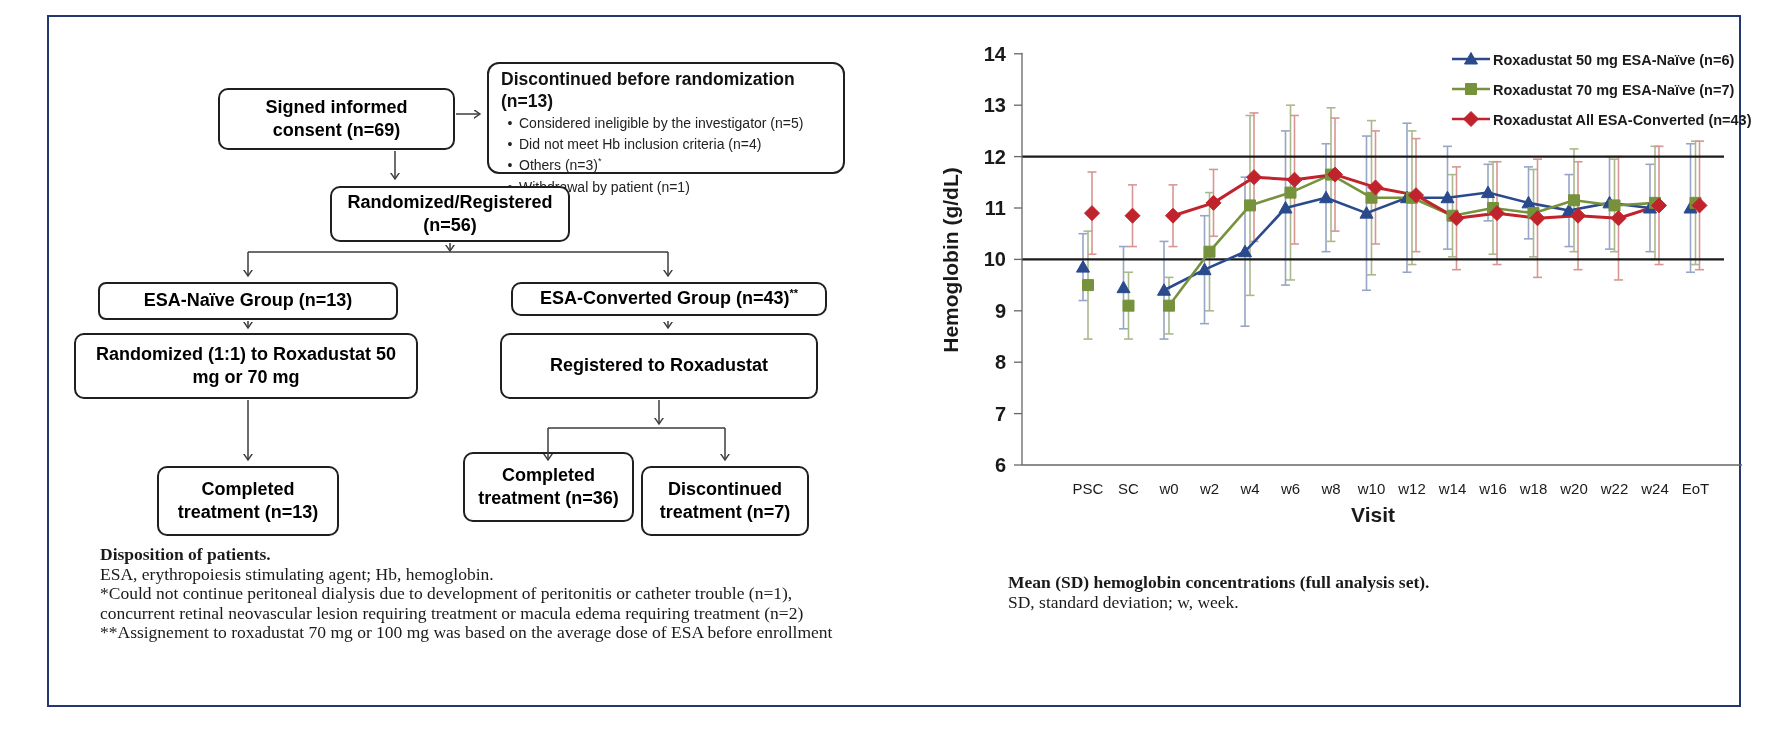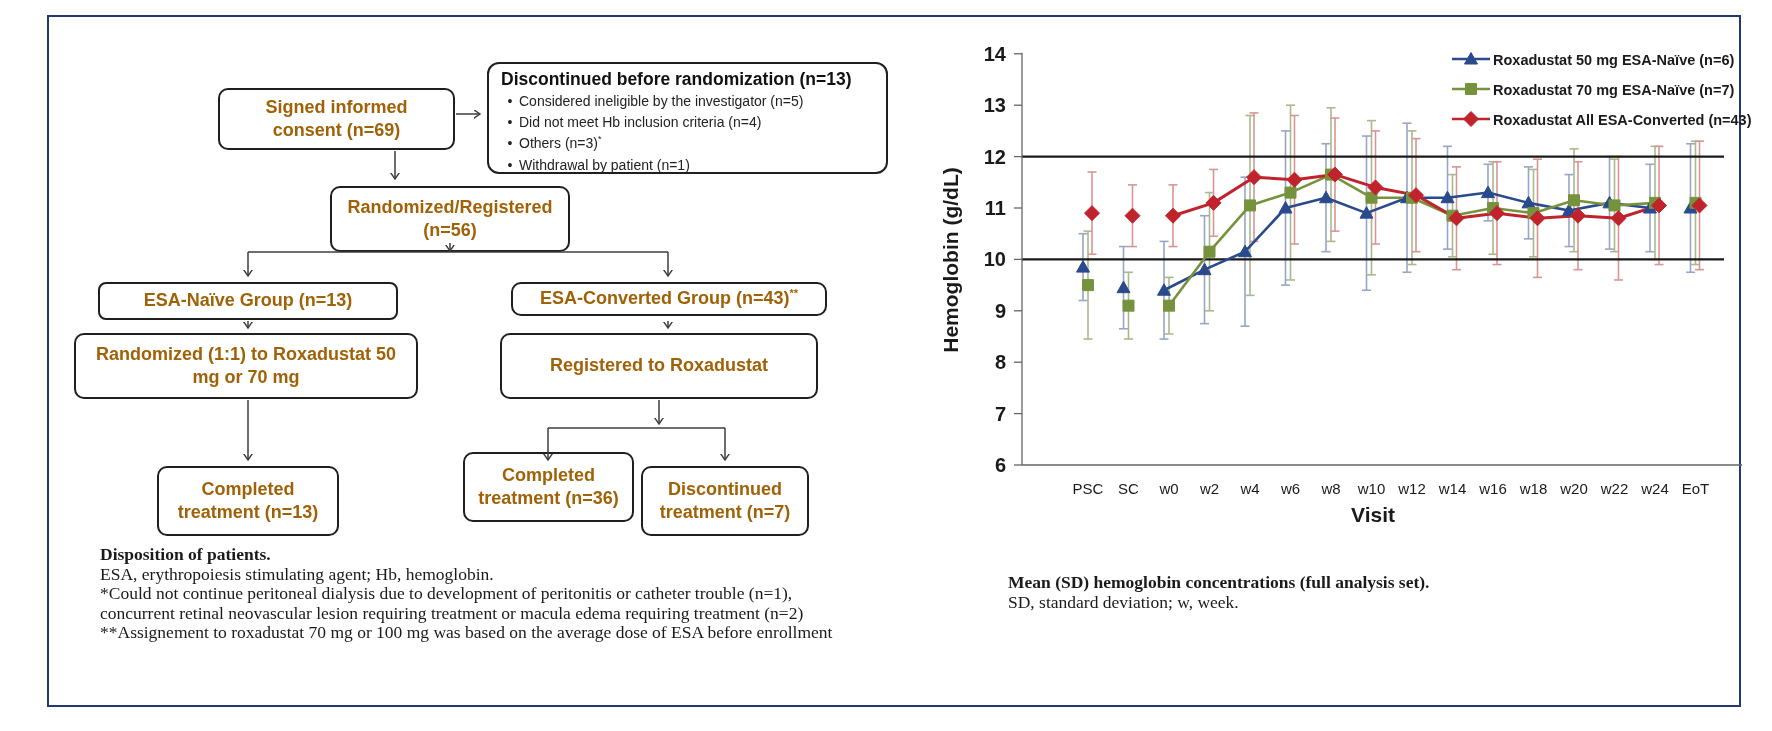--- a/index.html
+++ b/index.html
@@ -5,21 +5,21 @@
   html,body{margin:0;padding:0;background:#fff;}
   .stage{position:relative;width:1772px;height:731px;background:#ffffff;overflow:hidden;
          font-family:"Liberation Sans",sans-serif;color:#111;}
   .frame{position:absolute;left:47px;top:15px;width:1694px;height:692px;
          border:2px solid #22386e;background:#fff;box-sizing:border-box;}
   svg.overlay{position:absolute;left:0;top:0;width:1772px;height:731px;pointer-events:none;}
 
   
   .flowbox{position:absolute;box-sizing:border-box;border:2.5px solid #1f1f1f;border-radius:10px;
            background:#fff;display:flex;align-items:center;justify-content:center;text-align:center;
-           font-weight:bold;font-size:18px;line-height:1.28;color:#a16207;padding:2px 10px;}
+           font-weight:bold;font-size:18px;line-height:1.28;color:#000000;padding:2px 10px;}
   .flowbox sup{font-size:11px;line-height:0;}
   .dbox{position:absolute;box-sizing:border-box;border:2.5px solid #1f1f1f;border-radius:12px;
         background:#fff;padding:5px 12px 4px 12px;color:#111;}
   .dbox .dtitle{font-weight:bold;font-size:17.5px;line-height:1.25;}
   .d-item{display:flex;font-size:14px;line-height:1.52;color:#222;}
   .d-item .bullet{width:18px;text-align:center;flex:0 0 18px;}
   .d-item sup{font-size:9px;line-height:0;}
 
   
   .caption{position:absolute;font-family:"Liberation Serif",serif;font-size:17.5px;
@@ -29,21 +29,21 @@
 </head>
 <body>
 
 <div class="stage">
   <div class="frame"></div>
 
   <div class="flowbox" style="left:218px;top:88px;width:237px;height:62px;">
     <span>Signed informed consent (n=69)</span>
   </div>
 
-  <div class="dbox" style="left:487px;top:62px;width:401px;height:112px;">
+  <div class="dbox" style="left:487px;top:62px;width:358px;height:112px;">
     <div class="dtitle">Discontinued before randomization (n=13)</div>
     <div id="d-items">
         <div class="d-item">
           <span class="bullet">•</span>
           <span>Considered ineligible by the investigator (n=5)</span>
         </div>
         <div class="d-item">
           <span class="bullet">•</span>
           <span>Did not meet Hb inclusion criteria (n=4)</span>
         </div>
@@ -51,21 +51,21 @@
           <span class="bullet">•</span>
           <span>Others (n=3)<sup>*</sup></span>
         </div>
         <div class="d-item">
           <span class="bullet">•</span>
           <span>Withdrawal by patient (n=1)</span>
         </div>
       </div>
   </div>
 
-  <div class="flowbox" style="left:330px;top:186px;width:240px;height:66px;">
+  <div class="flowbox" style="left:330px;top:186px;width:240px;height:56px;">
     <span>Randomized/Registered (n=56)</span>
   </div>
 
   <div class="flowbox" style="left:98px;top:282px;width:300px;height:38px;border-radius:8px;">
     <span>ESA-Naïve Group (n=13)</span>
   </div>
 
   <div class="flowbox" style="left:511px;top:282px;width:316px;height:34px;">
     <span><span>ESA-Converted Group (n=43)</span><sup>**</sup></span>
   </div>

